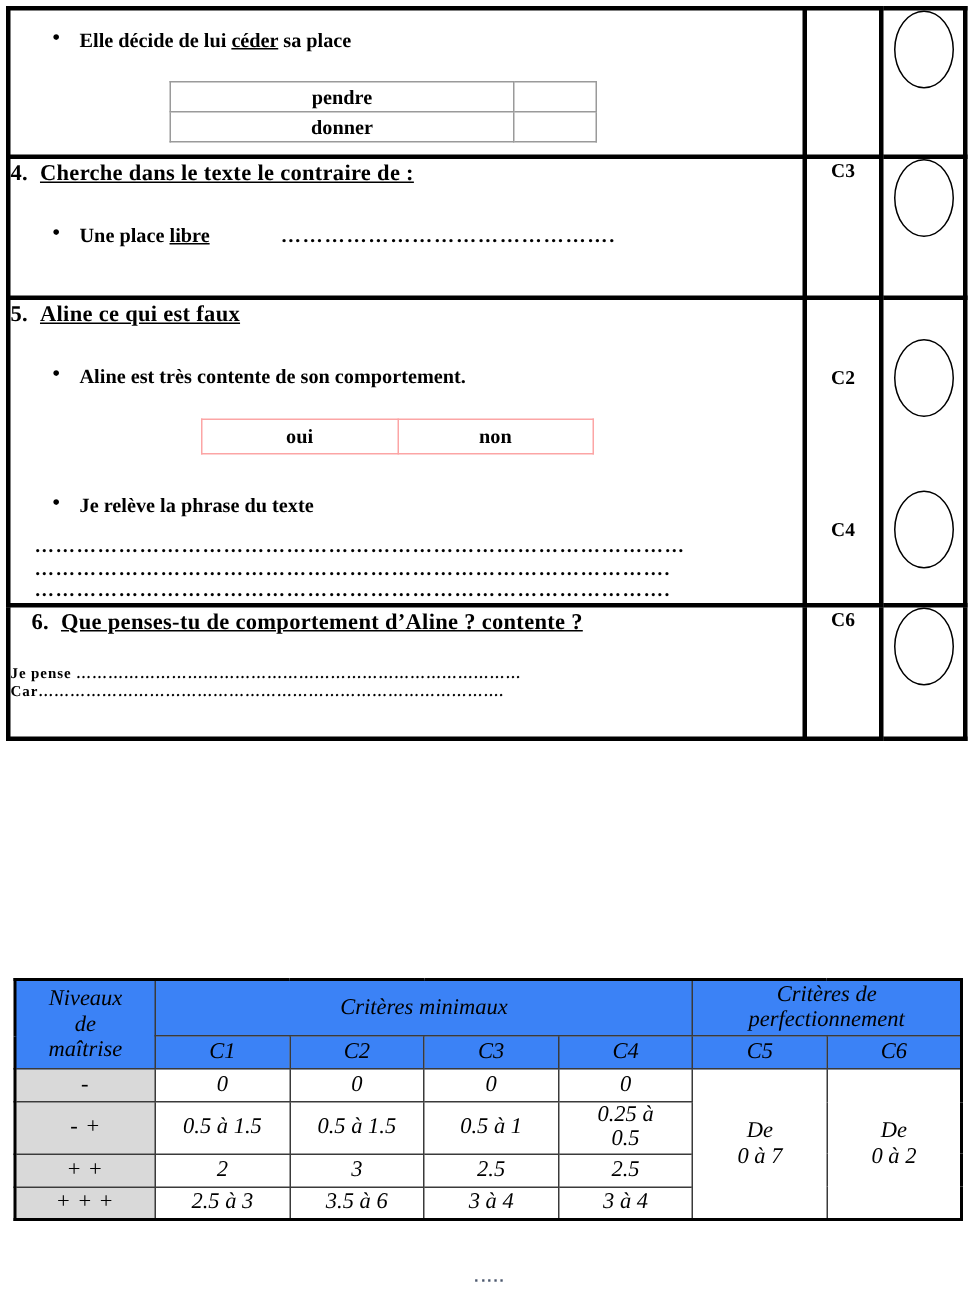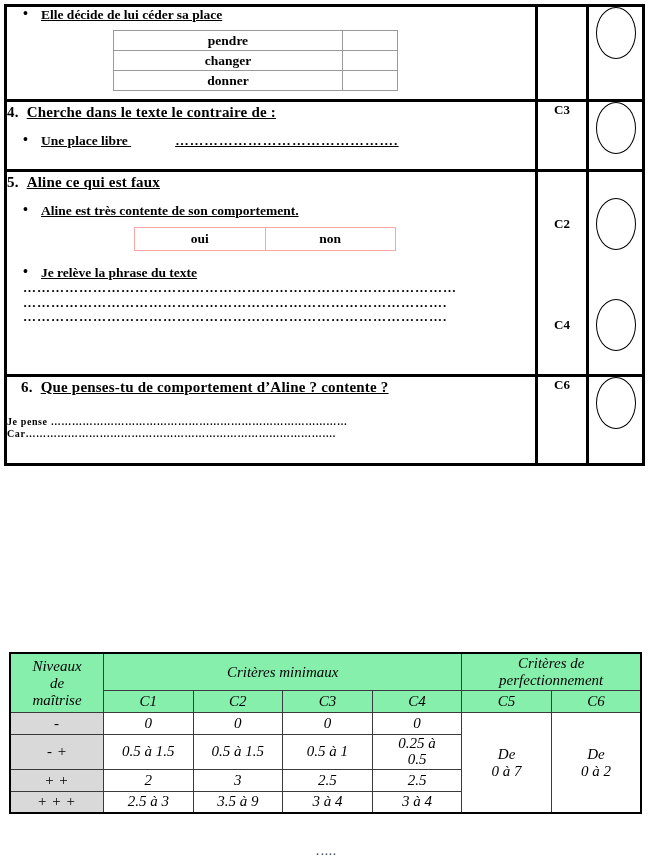--- a/index.html
+++ b/index.html
@@ -71,21 +71,21 @@
     letter-spacing:.2px;
     margin:2px 0 0 0;
     display:flex;
     gap:8px;
   }
   .qtitle .num{ flex:0 0 auto; }
   .qtitle .txt{ text-decoration:underline; }
 
   ul.bullets{
     list-style:none;
-    margin:0;padding:0;text-decoration:underline;
+    margin:0;padding:12px;
   }
   ul.bullets li{
     position:relative;
     padding-left:34px;
     font-weight:bold;
     font-size:13.5px;
     margin:0;
   }
   ul.bullets li:before{
     content:"\2022";
@@ -168,21 +168,21 @@
     font-size:15px;
   }
   table.grid td{
     border:1px solid #3a3a3a;
     text-align:center;
     vertical-align:middle;
     padding:1px 2px;
     background:#ffffff;
   }
   table.grid td.hd{
-    background:#86efac;
+    background:#3b82f6;
     font-style:italic;
   }
   table.grid td.lvl{
     background:#d9d9d9;
     font-style:normal;
     font-size:15px;
     letter-spacing:1px;
   }
   .c-niv{ width:88px; }
   .c-crit{ width:98px; }
@@ -211,24 +211,20 @@
 
       <tr>
         <td class="qcell">
           <ul class="bullets">
             <li><span>Elle décide de lui </span><span class="u">céder</span><span> sa place</span></li>
           </ul>
           <table class="choice">
             <tbody>
               <tr>
                 <td>pendre</td>
-                <td class="blank">&nbsp;</td>
-              </tr>
-              <tr>
-                <td>changer</td>
                 <td class="blank">&nbsp;</td>
               </tr>
               <tr>
                 <td>donner</td>
                 <td class="blank">&nbsp;</td>
               </tr>
             </tbody>
           </table>
           <div class="spacer4"></div>
         </td>
@@ -380,21 +376,21 @@
         <td class="lvl">+ +</td>
         <td>2</td>
         <td>3</td>
         <td>2.5</td>
         <td>2.5</td>
       </tr>
 
       <tr class="rowh">
         <td class="lvl">+ + +</td>
         <td>2.5 à 3</td>
-        <td>3.5 à 9</td>
+        <td>3.5 à 6</td>
         <td>3 à 4</td>
         <td>3 à 4</td>
       </tr>
     </tbody>
   </table>
 </div>
 
 <div class="artifact">·∙∙∙∙</div>
 
 </body></html>

